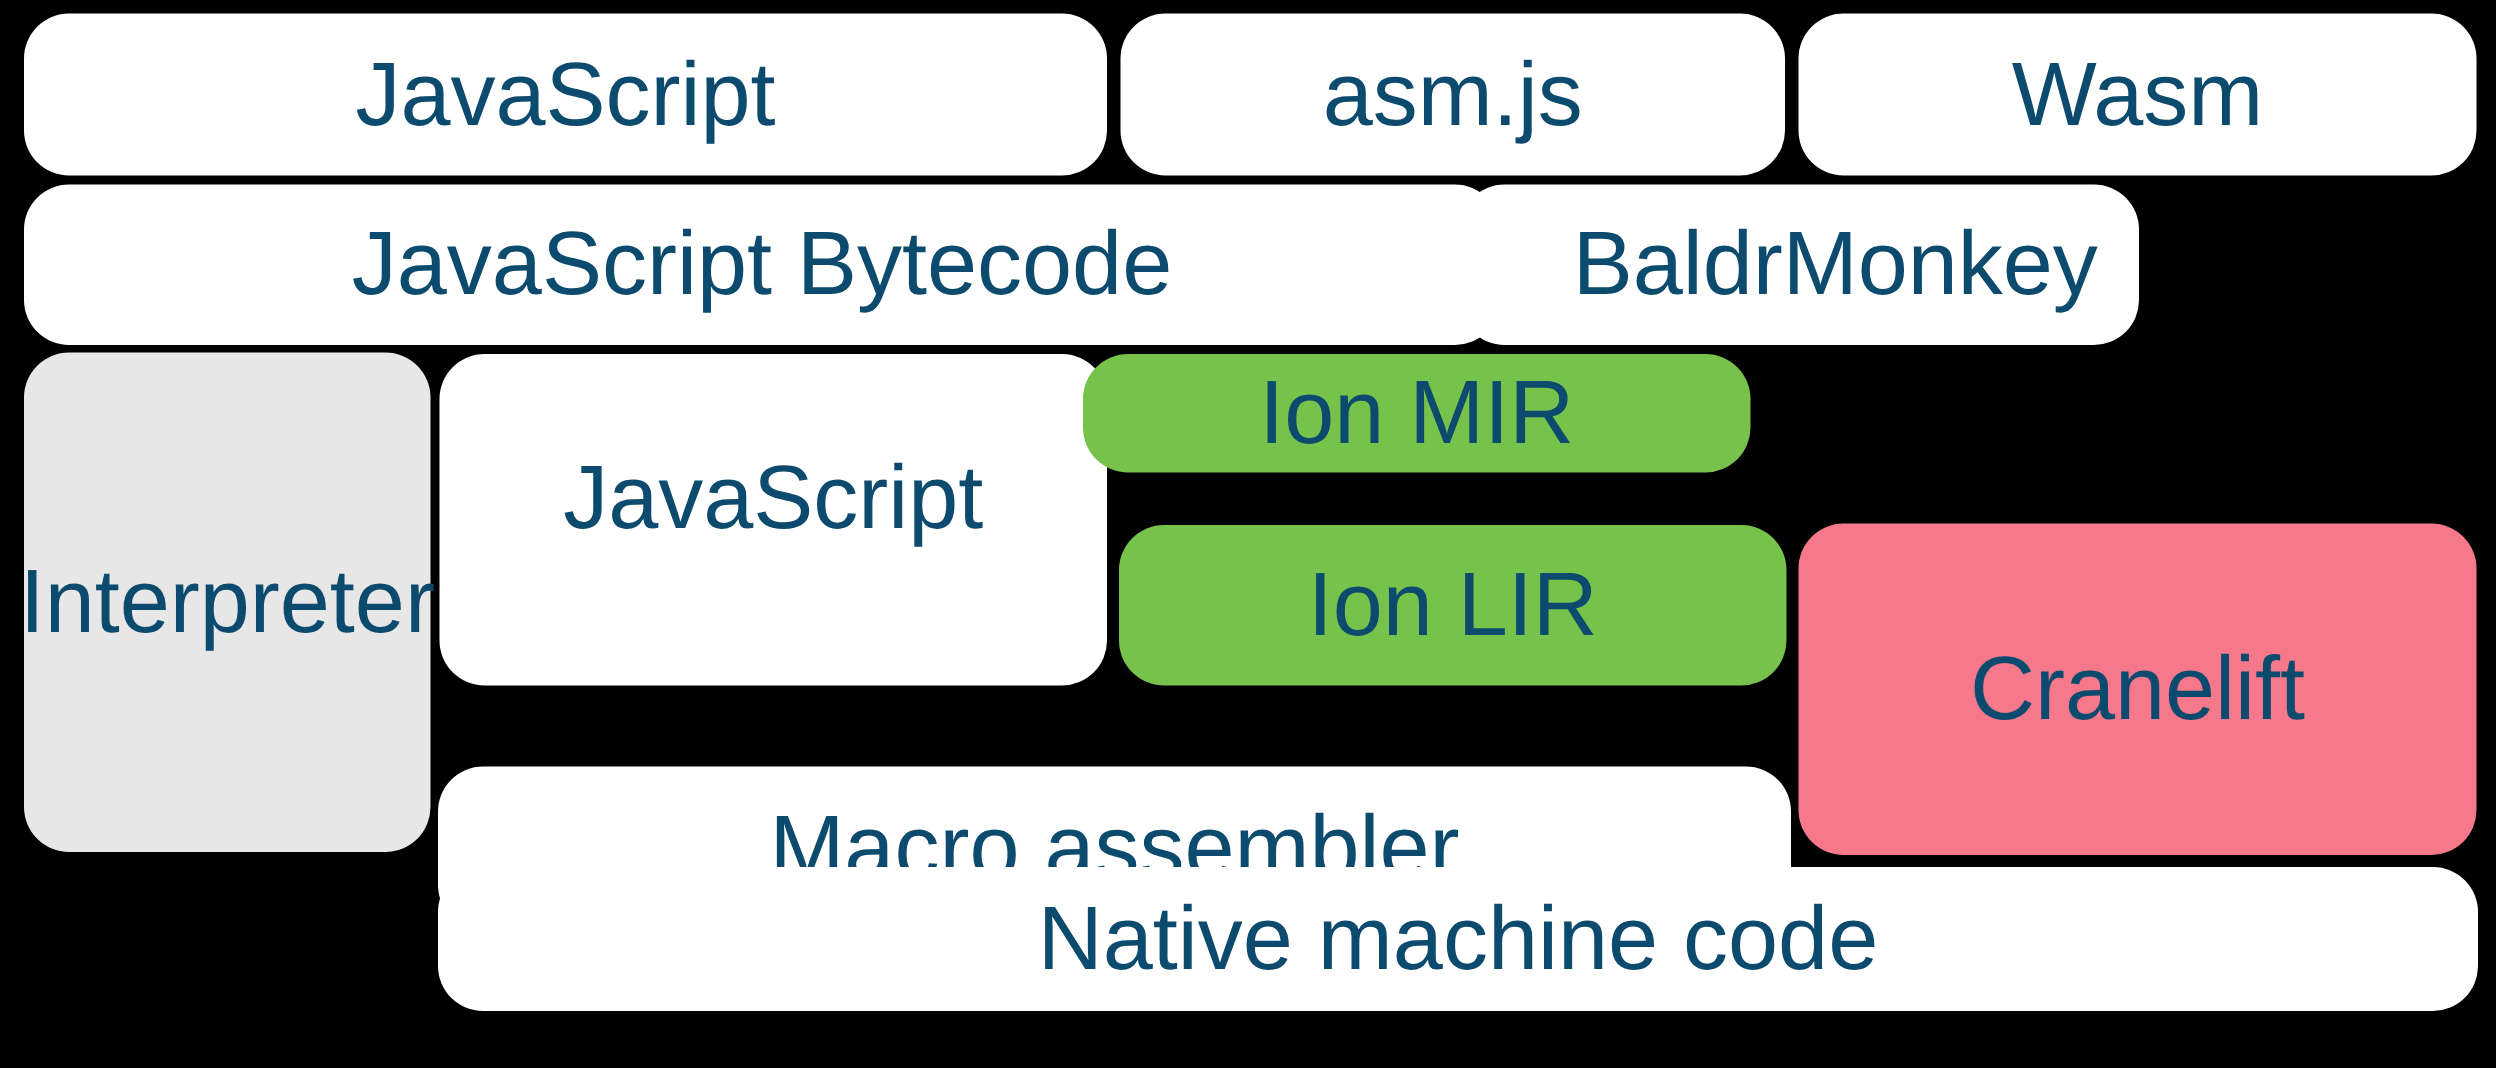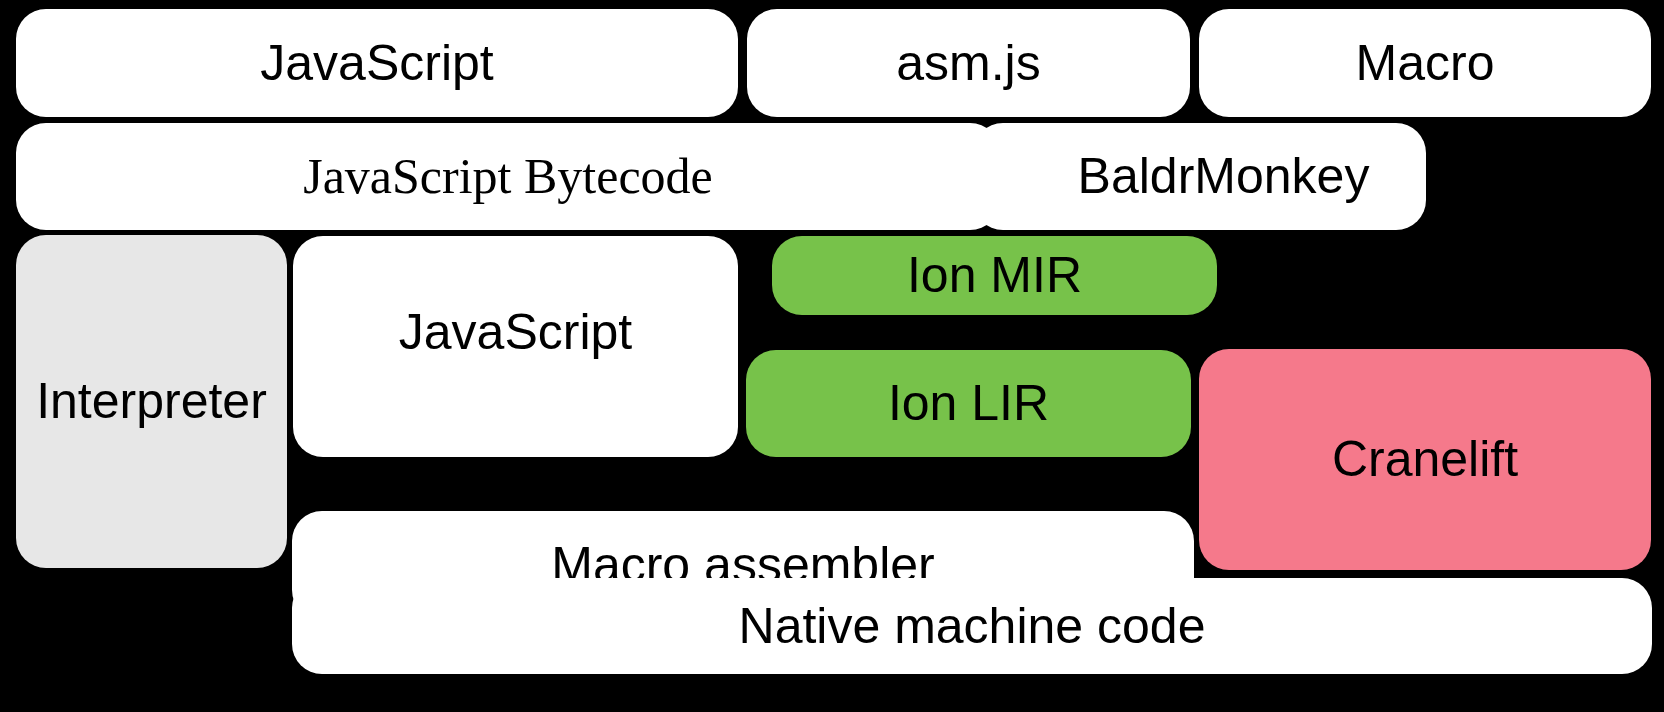--- a/index.html
+++ b/index.html
@@ -15,22 +15,22 @@
     font-family: "Liberation Sans", sans-serif;
   }
   .node {
     position: absolute;
     border-radius: 30px;
     display: flex;
     flex-direction: column;
     align-items: center;
     justify-content: center;
     text-align: center;
-    color: #000000;
-    font-size: 50px;
+    color: #0c4a6e;
+    font-size: 60px;
     line-height: 1.18;
     white-space: nowrap;
     box-sizing: border-box;
   }
   .node span {
     display: block;
   }
 </style>
 </head>
 <body>
@@ -39,40 +39,40 @@
 
   <div class="node" style="left: 16px; top: 9px; width: 722px; height: 108px; background-color: rgb(255, 255, 255);">
     <span>JavaScript</span>
   </div>
 
   <div class="node" style="left: 747px; top: 9px; width: 443px; height: 108px; background-color: rgb(255, 255, 255);">
     <span>asm.js</span>
   </div>
 
   <div class="node" style="left: 1199px; top: 9px; width: 452px; height: 108px; background-color: rgb(255, 255, 255);">
-    <span>Macro</span>
+    <span>Wasm</span>
   </div>
 
-  <div class="node" style="left: 16px; top: 123px; width: 984px; height: 107px; background-color: rgb(255, 255, 255); font-family: Liberation Serif, serif;">
+  <div class="node" style="left: 16px; top: 123px; width: 984px; height: 107px; background-color: rgb(255, 255, 255);">
     <span>JavaScript Bytecode</span>
   </div>
 
   <div class="node" style="left: 973px; top: 123px; width: 453px; height: 107px; background-color: rgb(255, 255, 255); padding-left: 48px;">
     <span>BaldrMonkey</span>
   </div>
 
   <div class="node" style="left: 16px; top: 235px; width: 271px; height: 333px; background-color: rgb(231, 231, 231);">
     <span>Interpreter</span>
   </div>
 
   <div class="node" style="left: 293px; top: 236px; width: 445px; height: 221px; padding-bottom: 28px; background-color: rgb(255, 255, 255);">
     <span>JavaScript</span>
   </div>
 
-  <div class="node" style="left: 772px; top: 236px; width: 445px; height: 79px; background-color: rgb(119, 194, 74);">
+  <div class="node" style="left: 722px; top: 236px; width: 445px; height: 79px; background-color: rgb(119, 194, 74);">
     <span>Ion MIR</span>
   </div>
 
   <div class="node" style="left: 746px; top: 350px; width: 445px; height: 107px; background-color: rgb(119, 194, 74); align-items: center;">
     <span>Ion LIR</span>
   </div>
 
   <div class="node" style="left: 1199px; top: 349px; width: 452px; height: 221px; background-color: rgb(245, 121, 139);">
     <span>Cranelift</span>
   </div>

